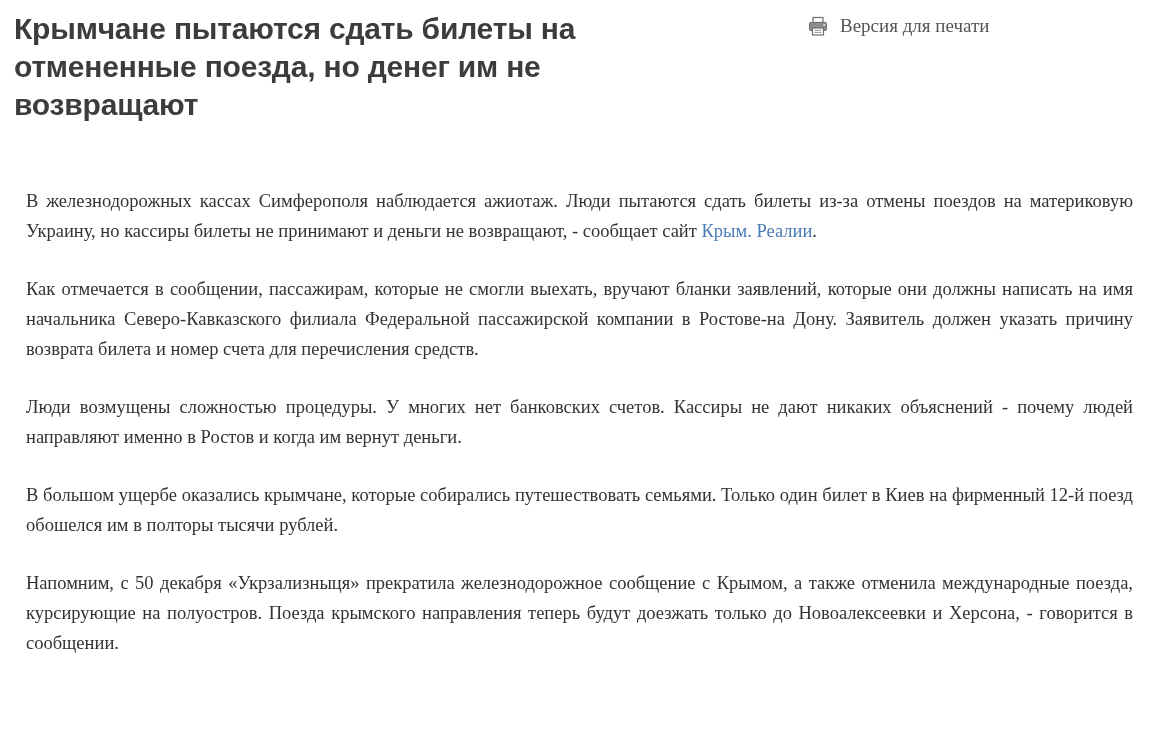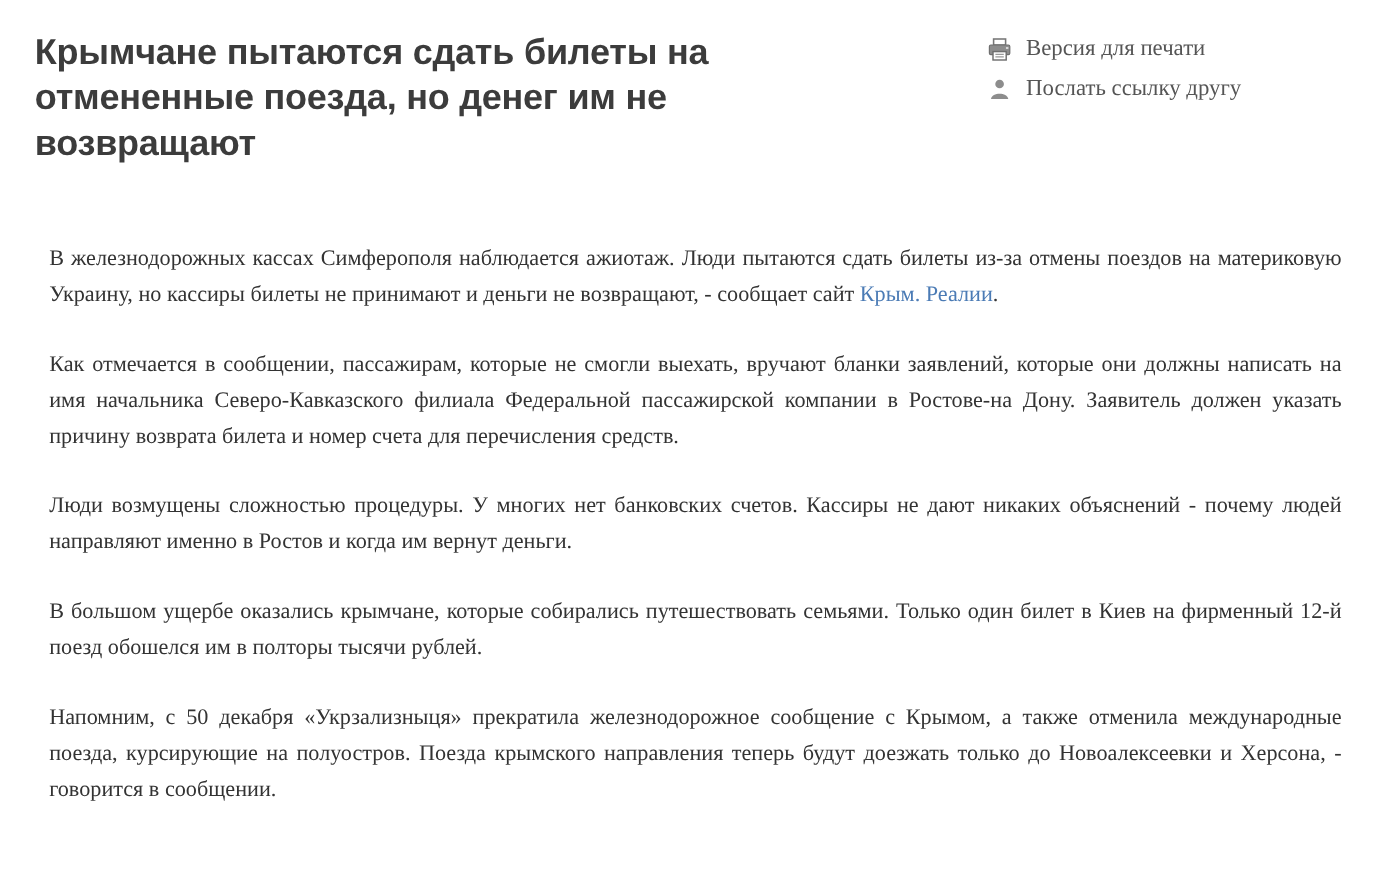--- a/index.html
+++ b/index.html
@@ -12,21 +12,21 @@
     width: 1149px;
     height: 734px;
     font-family: "Liberation Serif", "DejaVu Serif", serif;
     color: #333333;
     overflow: hidden;
   }
   .page {
     position: relative;
     width: 1149px;
     height: 734px;
-    padding: 15px;
+    padding: 0;
   }
 
   
   .header {
     display: flex;
     align-items: flex-start;
     padding: 10px 16px 0 14px;
   }
   .title-block {
     width: 680px;
@@ -118,29 +118,20 @@
             <rect x="5.5" y="13" width="11" height="7" fill="#ffffff" stroke="#6f6f6f" stroke-width="1.2"></rect>
             <line x1="7.5" y1="15.3" x2="14.5" y2="15.3" stroke="#9a9a9a" stroke-width="1"></line>
             <line x1="7.5" y1="17.4" x2="14.5" y2="17.4" stroke="#9a9a9a" stroke-width="1"></line>
             <rect x="16.3" y="9.2" width="2" height="1.6" fill="#d9d9d9"></rect>
           </svg>
         </span>
         <span class="label">Версия для печати</span>
       </div>
 
 
-      <div class="action">
-        <span class="ico">
-          <svg width="22" height="22" viewBox="0 0 22 22" aria-hidden="true">
-            <circle cx="11" cy="7" r="3.6" fill="#8d8d8d"></circle>
-            <path d="M3.8 19.5 C4.6 13.8 17.4 13.8 18.2 19.5 Z" fill="#8d8d8d"></path>
-          </svg>
-        </span>
-        <span class="label">Послать ссылку другу</span>
-      </div>
 
     </div>
   </div>
 
   <div class="article-body">
 
     <p>
       <span>В железнодорожных кассах Симферополя наблюдается ажиотаж. Люди пытаются сдать билеты из-за отмены поездов на материковую Украину, но кассиры билеты не принимают и деньги не возвращают, - сообщает сайт </span><a class="inline-link" href="#">Крым. Реалии</a><span>.</span>
     </p>
 

